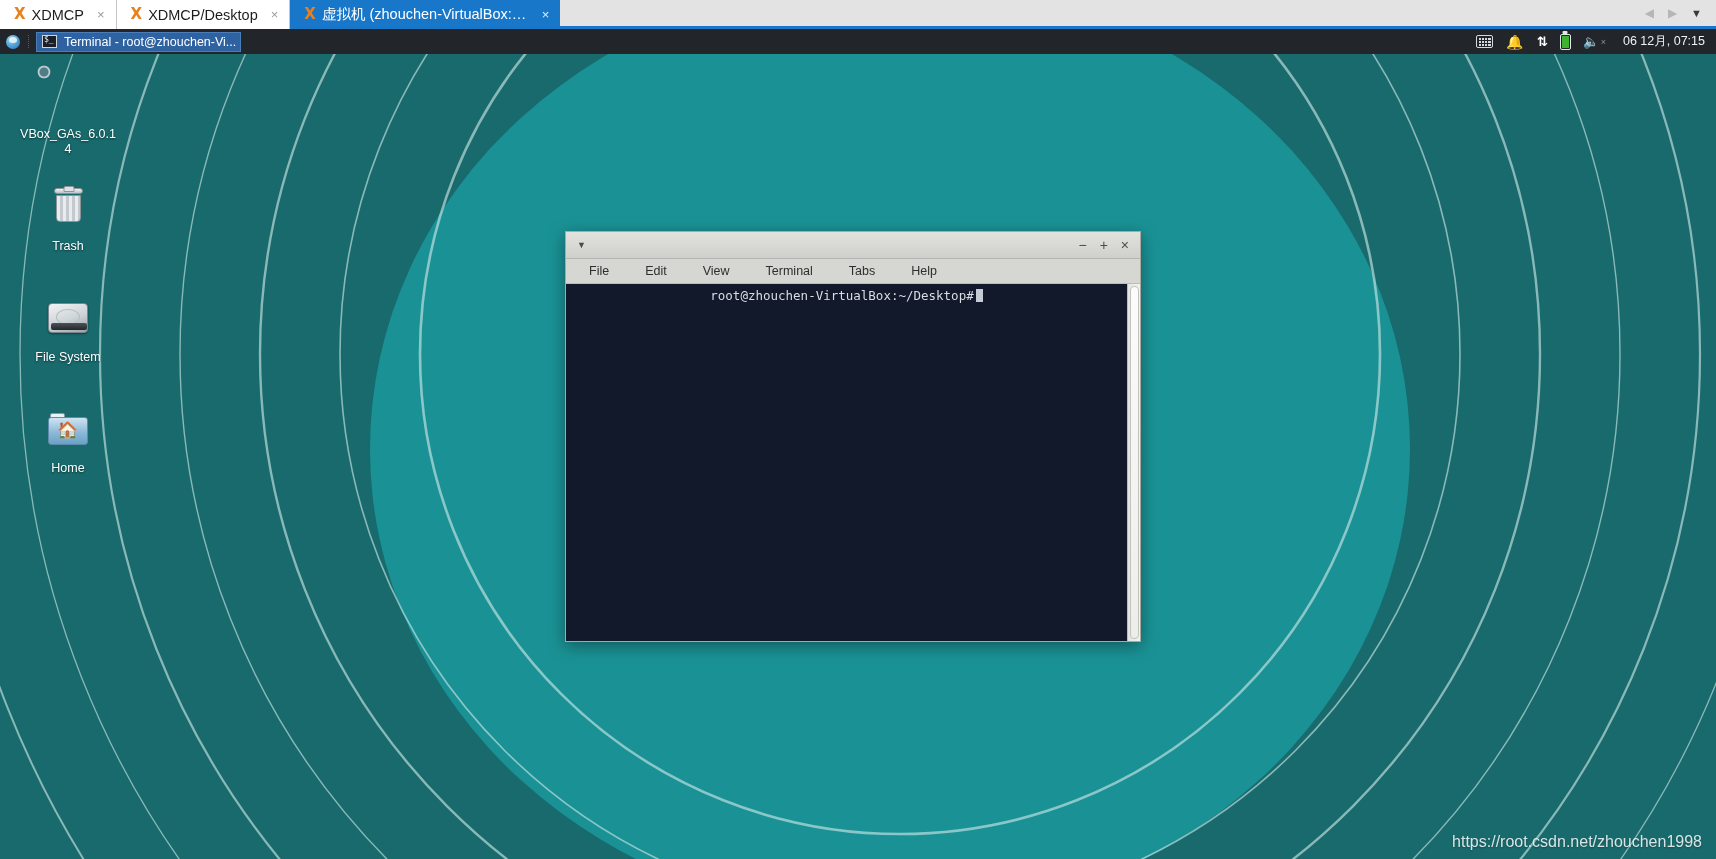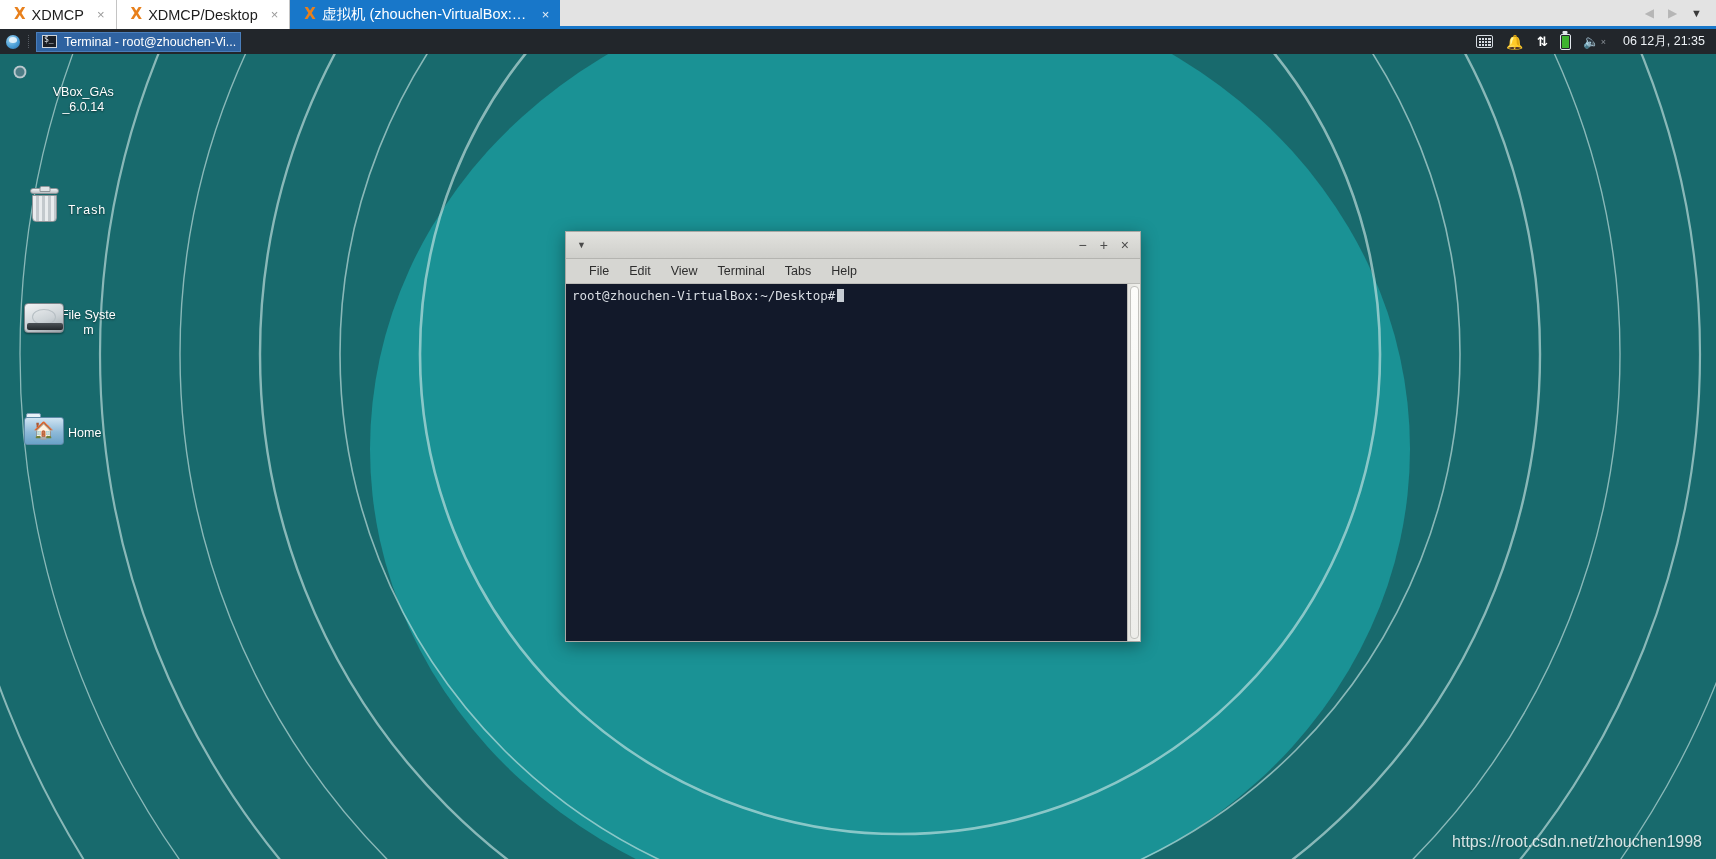--- a/index.html
+++ b/index.html
@@ -123,21 +123,21 @@
 
   
   #desktop {
     position: absolute; left: 0; top: 54px; width: 1716px; height: 805px;
     overflow: hidden; background: #186a6d;
   }
   #wallsvg { position: absolute; left: 0; top: 0; width: 1716px; height: 805px; }
 
   .dicon {
     position: absolute; width: 96px;
-    display: flex; align-items: center;
+    display: flex; flex-direction: column; align-items: center;
     cursor: default; user-select: none;
   }
   .dicon .glyph { width: 48px; height: 48px; position: relative; }
   .dicon .dlabel {
     margin-top: 7px; font-size: 12.5px; color: #ffffff; text-align: center;
     line-height: 15px; text-shadow: 0 1px 2px rgba(0,0,0,.55);
     word-break: break-all;
   }
 
   
@@ -222,30 +222,30 @@
   #termtitle .ttext {
     position: absolute; left: 0; right: 0; text-align: center;
     font-size: 13px; font-weight: bold; color: #3b3b3b;
     pointer-events: none;
   }
   .wbtns { margin-left: auto; display: flex; align-items: center; gap: 13px; padding-right: 11px; z-index: 2; }
   .wbtn { font-size: 14px; color: #4c4c4c; line-height: 1; cursor: default; }
   #termmenu {
     height: 25px; flex: 0 0 auto;
     background: #d6d6d2;
-    display: flex; align-items: center; gap: 0;
+    display: flex; align-items: center; gap: 16px;
     padding-left: 13px;
     border-bottom: 1px solid #bcbcb8;
   }
   #termmenu .mi {
     font-size: 12.5px; color: #2e2e2e; padding: 2px 10px; cursor: default;
   }
   #termbody {
     flex: 1 1 auto; position: relative;
-    background: #12192a; display: flex; overflow: hidden;
+    background: #12192a; display: flex; overflow: hidden; text-align: center;
   }
   #termtext {
     flex: 1 1 auto; padding: 4px 6px;
     font-family: "DejaVu Sans Mono", "Liberation Mono", monospace;
     font-size: 12.5px; line-height: 16px; color: #d8dde3;
     white-space: pre;
   }
   #termtext .cursor {
     display: inline-block; width: 7px; height: 13px;
     background: #c6ccd3; vertical-align: -2px; margin-left: 2px;
@@ -345,21 +345,21 @@
         <span class="batt">
             <i></i>
           </span>
       </span>
 
       <span class="tray-ico spk">
         <span class="cone">🔈</span>
         <span class="mutex">×</span>
       </span>
 
-      <span class="clock">06 12月, 21:35</span>
+      <span class="clock">06 12月, 07:15</span>
     </div>
   </div>
 
   <div id="desktop">
 
     <svg id="wallsvg" viewBox="0 0 1716 805" preserveAspectRatio="none">
       <defs>
         <clipPath id="clipAll">
             <rect x="0" y="0" width="1716" height="805"></rect>
           </clipPath>
@@ -380,21 +380,21 @@
           <circle cx="900" cy="300" r="1210" stroke-width="1.2"></circle>
         </g>
       </g>
     </svg>
 
     <div class="dicon" style="left:20px; top:18px;">
       <span class="glyph"><span class="cd"></span></span>
       <span class="dlabel">VBox_GAs_6.0.14</span>
     </div>
 
-    <div class="dicon" style="left:20px; top:130px;font-family:Liberation Mono, monospace;">
+    <div class="dicon" style="left:20px; top:130px;">
       <span class="glyph">
         <span class="trash">
             <span class="lid"></span>
             <span class="body"></span>
           </span>
       </span>
       <span class="dlabel">Trash</span>
     </div>
 
     <div class="dicon" style="left:20px; top:241px;">

